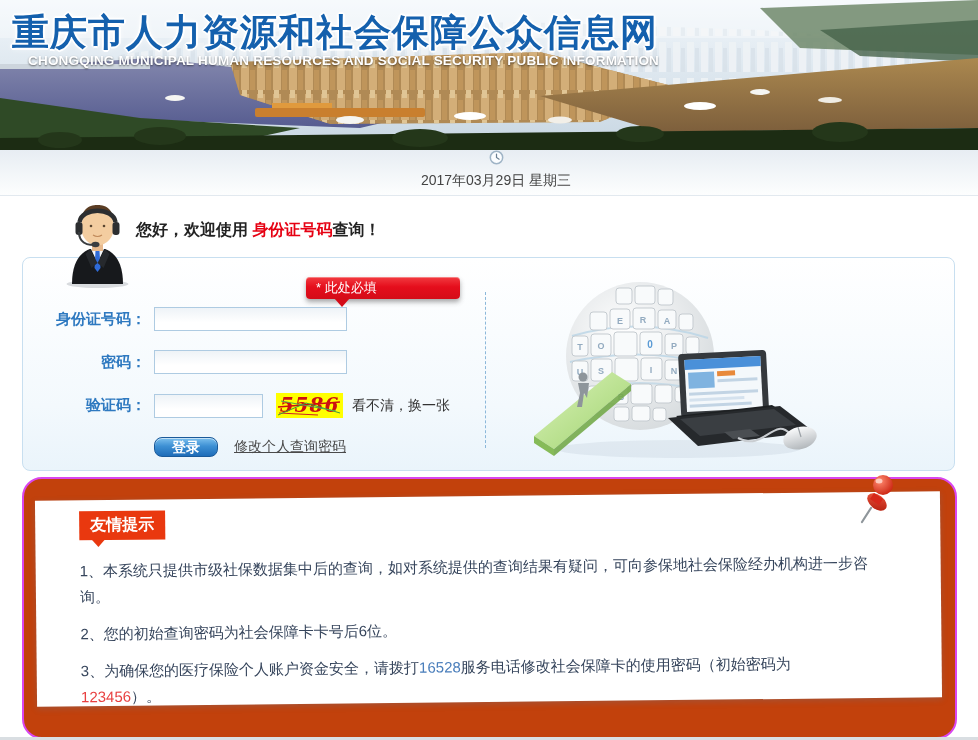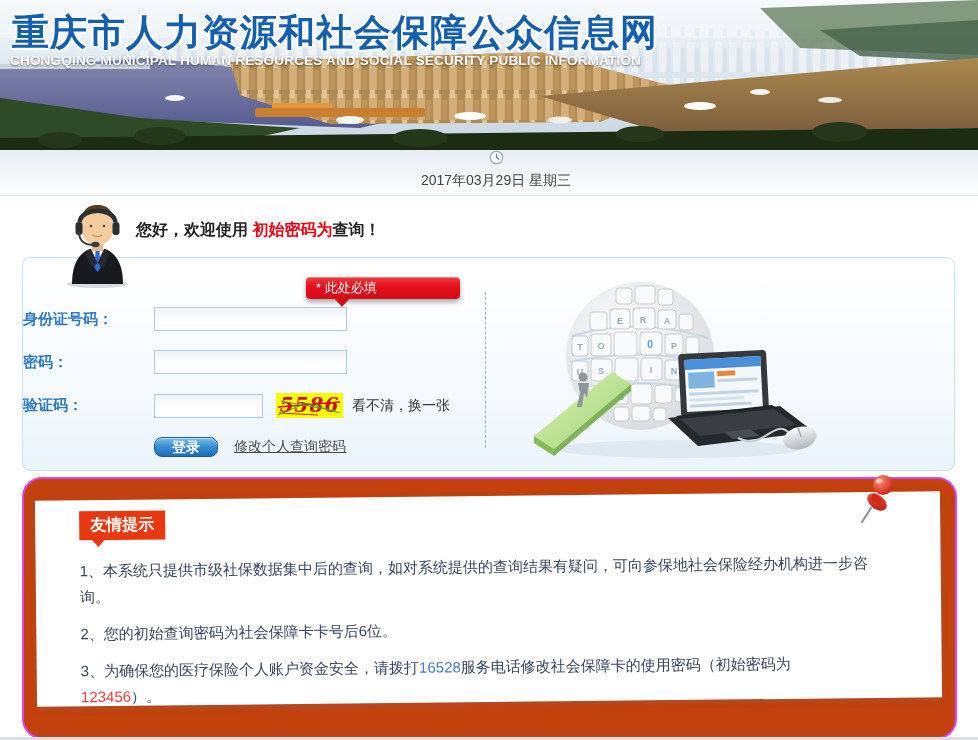--- a/index.html
+++ b/index.html
@@ -4,21 +4,21 @@
 <style>
   html,body{margin:0;padding:0;background:#fff;}
   body{width:978px;height:740px;overflow:hidden;font-family:"Liberation Sans","DejaVu Sans",sans-serif;}
   .page{position:relative;width:978px;height:740px;background:#fff;}
 
   
   .site-header{position:relative;width:978px;height:150px;overflow:hidden;text-align:right;}
   .site-header svg{position:absolute;left:0;top:0;}
   .header-title{position:absolute;left:12px;top:8px;margin:0;font-size:37px;font-weight:bold;letter-spacing:1px;color:#1460ad;
     text-shadow:2px 0 0 #fff,-2px 0 0 #fff,0 2px 0 #fff,0 -2px 0 #fff,1px 1px 0 #fff,-1px -1px 0 #fff,1px -1px 0 #fff,-1px 1px 0 #fff,0 0 7px rgba(255,255,255,.95);}
-  .header-subtitle{position:absolute;left:10px;top:53px;margin:0;font-size:13.5px;font-weight:600;color:#fff;letter-spacing:.2px;
+  .header-subtitle{position:absolute;left:28px;top:53px;margin:0;font-size:13.5px;font-weight:600;color:#fff;letter-spacing:.2px;
     text-shadow:0 1px 2px rgba(0,0,0,.55);}
 
   
   .date-bar{height:45px;background:linear-gradient(#e7edf3,#fdfefe);border-bottom:1px solid #e2e9ef;
     display:flex;align-items:center;padding-left:14px;gap:7px;font-size:14px;color:#444;flex-direction:column;}
 
   
   .main{position:relative;width:978px;height:544px;}
 
   .avatar{position:absolute;left:64px;top:2px;z-index:3;}
@@ -26,21 +26,21 @@
   .greeting .hl{color:#e60012;}
 
   
   .login-panel{position:absolute;left:22px;top:61px;width:931px;height:212px;border:1px solid #c8dff0;border-radius:8px;
     background:linear-gradient(180deg,#ffffff 0%,#f3f9fd 70%,#eaf4fb 100%);z-index:1;}
   .required-tooltip{position:absolute;left:283px;top:19px;height:22px;line-height:22px;padding:0 4px 0 10px;min-width:140px;
     background:linear-gradient(#f23b40,#e50e1c 45%,#d40c18);color:#fff;font-size:13px;border-radius:4px;
     box-shadow:0 3px 5px rgba(60,60,60,.45), inset 0 1px 0 rgba(255,255,255,.35);z-index:2;}
   .required-tooltip::after{content:"";position:absolute;left:28px;bottom:-8px;border:8px solid transparent;border-bottom:none;border-top:9px solid #d40c18;}
   .form-row{position:absolute;left:0;display:flex;align-items:center;}
-  .form-row label{width:123px;text-align:left;color:#2e79c0;font-weight:bold;font-size:15px;}
+  .form-row label{width:123px;text-align:right;color:#2e79c0;font-weight:bold;font-size:15px;}
   .txt{margin-left:8px;width:183px;height:22px;border:1px solid #aecbe2;background:linear-gradient(#eef3f7,#ffffff 65%);outline:none;font-size:14px;padding:0 4px;}
   .txt.small{width:99px;}
   .row-id{top:49px;} .row-pwd{top:92px;} .row-cap{top:135px;} .row-btn{top:179px;left:131px;}
   .captcha-img{position:relative;margin-left:13px;width:67px;height:25px;background:#ffff00;
     font-family:"DejaVu Serif","Liberation Serif",serif;font-style:italic;font-weight:bold;font-size:20px;color:#cc1111;
     letter-spacing:1px;text-align:center;line-height:25px;}
   .captcha-img svg{position:absolute;left:0;top:0;}
   .captcha-refresh{margin-left:9px;font-size:14px;color:#333;cursor:pointer;}
   .login-btn{width:64px;height:20px;border:1px solid #1a5a9a;border-radius:8px;color:#fff;font-weight:bold;font-size:14px;
     background:linear-gradient(#7cc0ee,#3d90d4 45%,#1e6cb8);box-shadow:inset 0 1px 0 rgba(255,255,255,.55);cursor:pointer;}
@@ -147,21 +147,21 @@
       <rect x="11.5" y="24" width="7" height="13" rx="3" fill="#2c2e30"></rect>
       <rect x="48.5" y="24" width="7" height="13" rx="3" fill="#2c2e30"></rect>
       <path d="M15 34 C15 44 23 48 29 46.5" stroke="#3a3d40" stroke-width="2" fill="none"></path>
       <ellipse cx="31.5" cy="46.5" rx="4" ry="2.8" fill="#3a3d40"></ellipse>
       <circle cx="27" cy="28" r="1.3" fill="#5a4630"></circle>
       <circle cx="40" cy="28" r="1.3" fill="#5a4630"></circle>
       <path d="M29 37 Q33.5 40 38 37" stroke="#c08a5a" stroke-width="1.2" fill="none"></path>
     </svg>
 
     <div class="greeting">
-      <span>您好，欢迎使用 </span><span class="hl">初始密码为</span><span>查询！</span>
+      <span>您好，欢迎使用 </span><span class="hl">身份证号码</span><span>查询！</span>
     </div>
 
     <section class="login-panel">
 
       <div class="required-tooltip">* 此处必填</div>
 
       <div class="form-row row-id">
         <label>身份证号码：</label>
         <input class="txt" type="text" value="" style="">
       </div>

